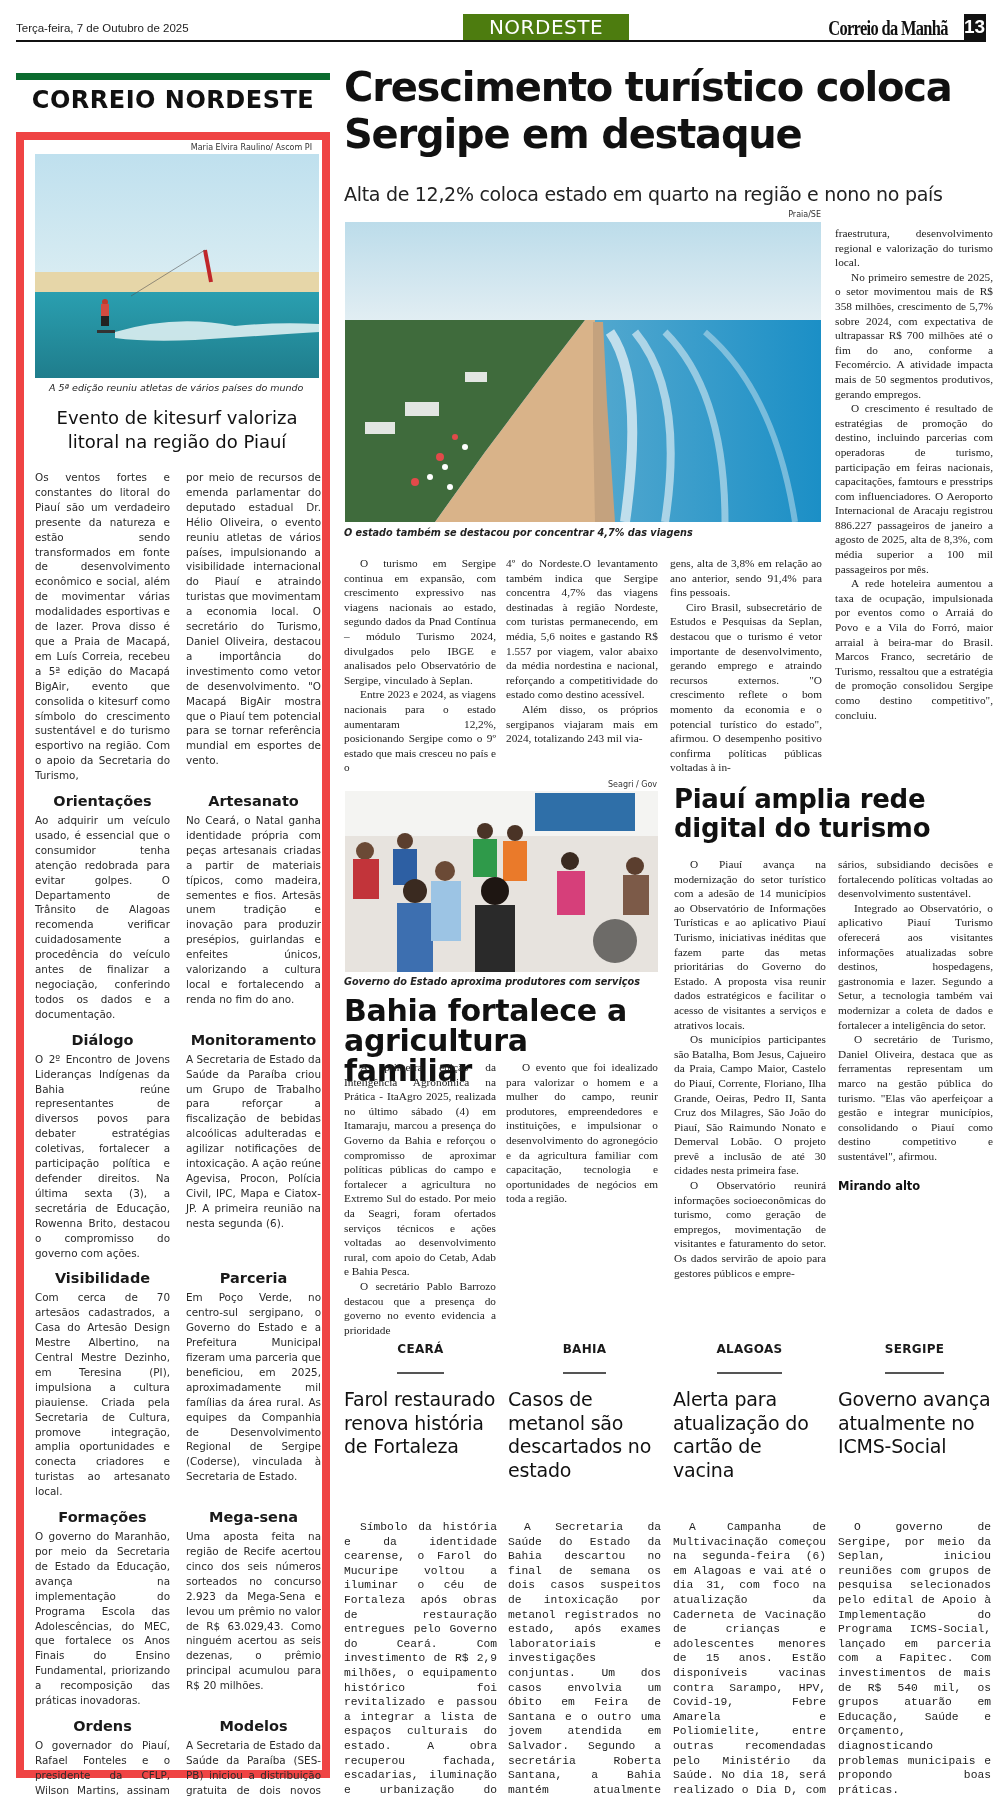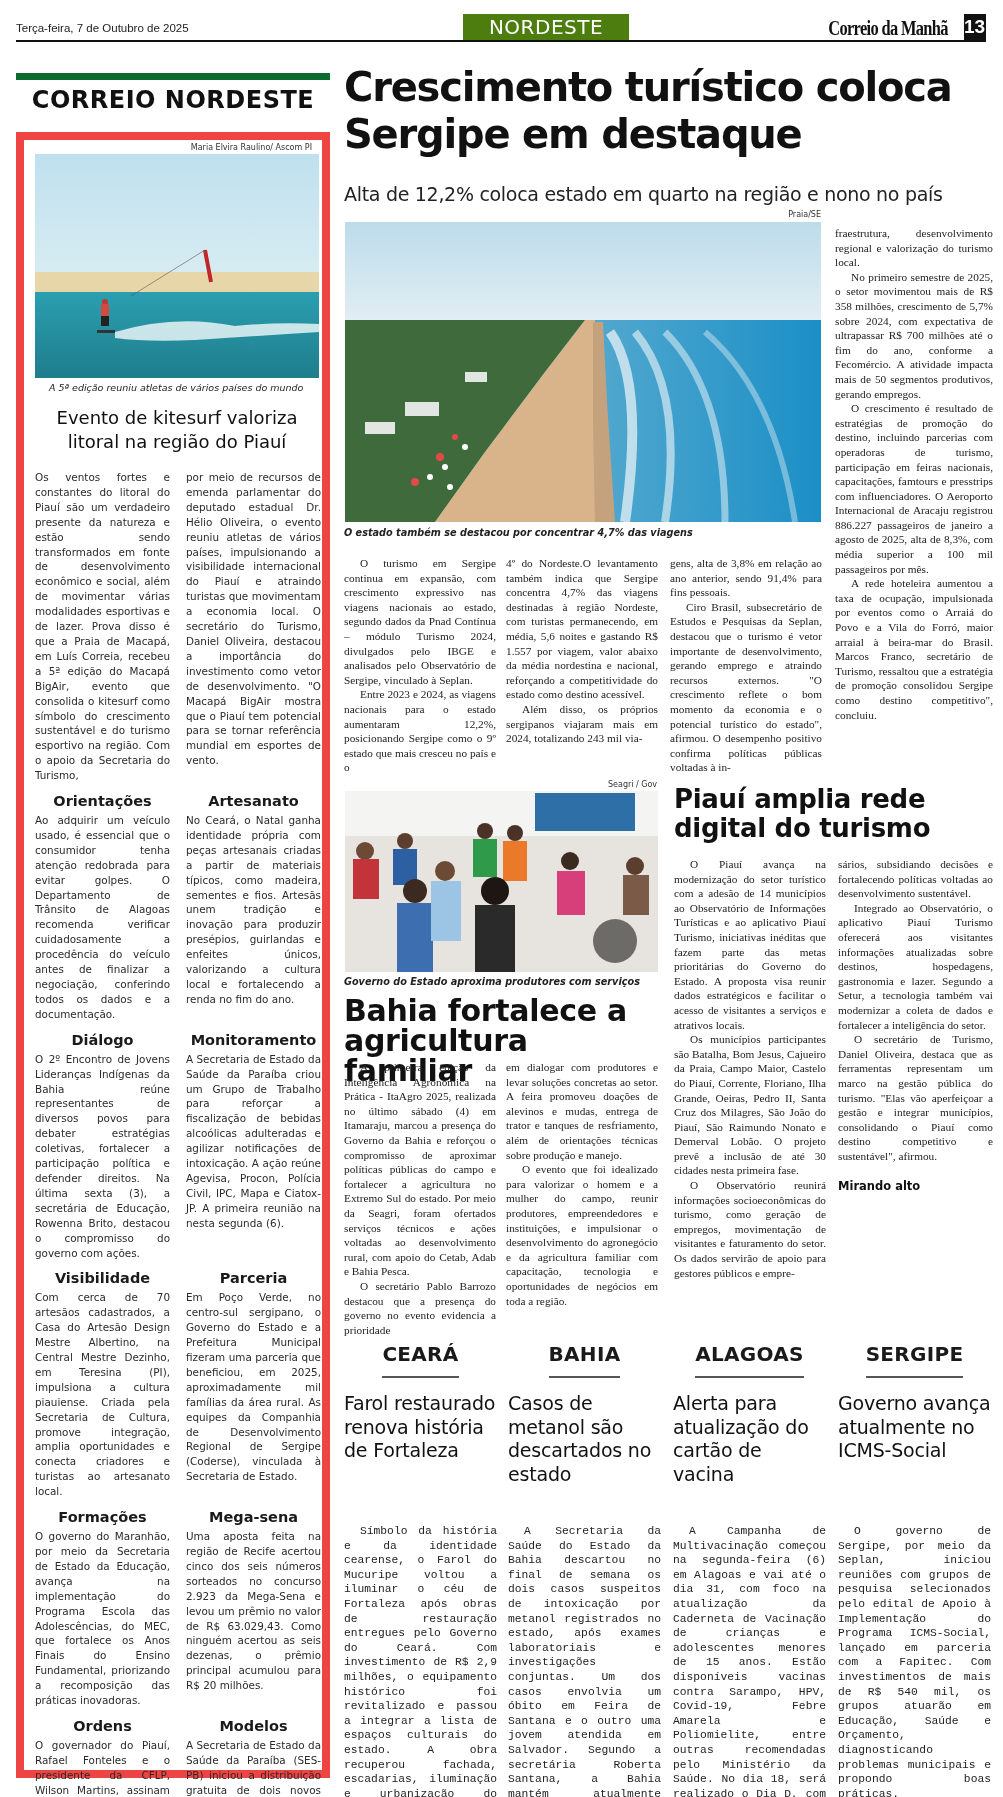--- a/index.html
+++ b/index.html
@@ -51,21 +51,21 @@
 
   
   .piaui-headline { position: absolute; left: 674px; top: 785px; width: 320px; font-size: 26px; line-height: 29px; color: #111; letter-spacing: -0.3px; }
   .art3-c1 { left: 674px; top: 857px; width: 152px; }
   .art3-c2 { left: 838px; top: 857px; width: 155px; }
   .sub-bold { font-family: "DejaVu Sans", sans-serif; font-weight: bold; font-size: 11.5px; margin: 16px 0 2px 0; color: #111; text-indent: 0 !important; }
 
   
   .brief { position: absolute; top: 1330px; width: 153px; }
   .brief-tag { text-align: center; }
-  .brief-tag span { display: inline-block; font-weight: bold; font-size: 20px; color: #1a1a1a; border-bottom: 2px solid #555; padding-bottom: 10px; letter-spacing: 0.3px; margin-top: 12px; }
+  .brief-tag span { display: inline-block; font-weight: bold; font-size: 12px; color: #1a1a1a; border-bottom: 2px solid #555; padding-bottom: 16px; letter-spacing: 0.3px; margin-top: 12px; }
   .brief-headline { font-size: 19px; line-height: 23.5px; color: #111; margin-top: 14px; height: 108px; letter-spacing: -0.2px; }
   .brief-body { margin-top: 24px; font-family: Liberation Mono, monospace; }
   .brief-1 { left: 344px; }
   .brief-2 { left: 508px; }
   .brief-3 { left: 673px; }
   .brief-4 { left: 838px; }
 </style>
 </head>
 <body>
 
@@ -256,21 +256,20 @@
     </g>
   </svg>
 </div>
 <div class="crowd-caption">Governo do Estado aproxima produtores com serviços</div>
 <h2 class="bahia-headline">Bahia fortalece a agricultura familiar</h2>
 <div class="mcol art2-c1 body-text">
   <p>A primeira edição da Inteligência Agronômica na Prática - ItaAgro 2025, realizada no último sábado (4) em Itamaraju, marcou a presença do Governo da Bahia e reforçou o compromisso de aproximar políticas públicas do campo e fortalecer a agricultura no Extremo Sul do estado. Por meio da Seagri, foram ofertados serviços técnicos e ações voltadas ao desenvolvimento rural, com apoio do Cetab, Adab e Bahia Pesca.</p>
   <p>O secretário Pablo Barrozo destacou que a presença do governo no evento evidencia a prioridade</p>
 </div>
 <div class="mcol art2-c2 body-text">
-  <p style="text-indent:0">em dialogar com produtores e levar soluções concretas ao setor. A feira promoveu doações de alevinos e mudas, entrega de trator e tanques de resfriamento, além de orientações técnicas sobre produção e manejo.</p>
   <p>O evento que foi idealizado para valorizar o homem e a mulher do campo, reunir produtores, empreendedores e instituições, e impulsionar o desenvolvimento do agronegócio e da agricultura familiar com capacitação, tecnologia e oportunidades de negócios em toda a região.</p>
 </div>
 
 <h2 class="piaui-headline">Piauí amplia rede digital do turismo</h2>
 <div class="mcol art3-c1 body-text">
   <p>O Piauí avança na modernização do setor turístico com a adesão de 14 municípios ao Observatório de Informações Turísticas e ao aplicativo Piauí Turismo, iniciativas inéditas que fazem parte das metas prioritárias do Governo do Estado. A proposta visa reunir dados estratégicos e facilitar o acesso de visitantes a serviços e atrativos locais.</p>
   <p>Os municípios participantes são Batalha, Bom Jesus, Cajueiro da Praia, Campo Maior, Castelo do Piauí, Corrente, Floriano, Ilha Grande, Oeiras, Pedro II, Santa Cruz dos Milagres, São João do Piauí, São Raimundo Nonato e Demerval Lobão. O projeto prevê a inclusão de até 30 cidades nesta primeira fase.</p>
   <p>O Observatório reunirá informações socioeconômicas do turismo, como geração de empregos, movimentação de visitantes e faturamento do setor. Os dados servirão de apoio para gestores públicos e empre-</p>
 </div>
 <div class="mcol art3-c2 body-text">

